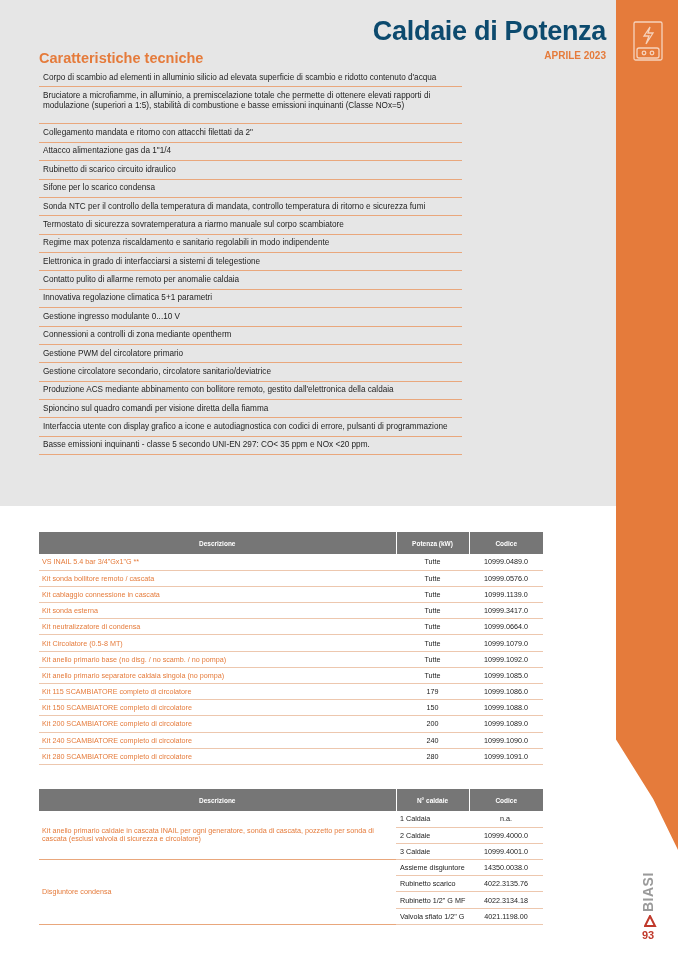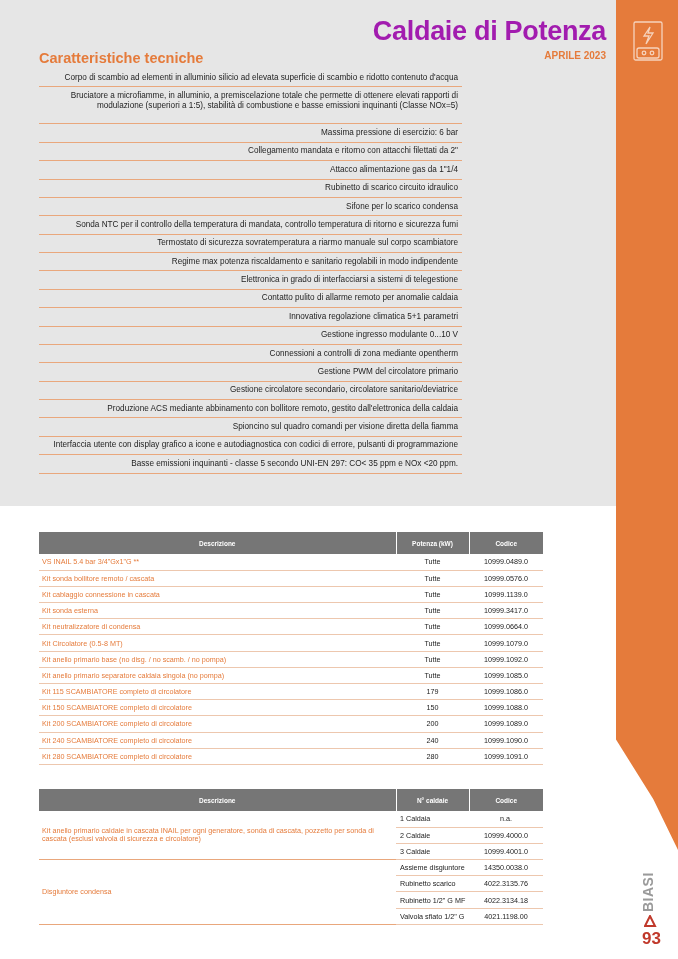--- a/index.html
+++ b/index.html
@@ -19,35 +19,34 @@
     background: #e57b3b;
     clip-path: polygon(0 0, 100% 0, 100% 100%, 60% 94%, 0 87%, 0 0);
   }
   .side-icon {
     position: absolute; left: 632px; top: 20px; width: 32px; height: 42px;
   }
   .side-icon svg { width: 100%; height: 100%; }
 
   .title {
     position: absolute; right: 72px; top: 16px;
-    font-size: 27px; font-weight: bold; color: #a21caf;
+    font-size: 27px; font-weight: bold; color: #0c4a6e;
     letter-spacing: -0.3px;
   }
   .subtitle {
     position: absolute; right: 72px; top: 50px;
     font-size: 10px; font-weight: bold; color: #e57b3b;
   }
   .section-title {
     position: absolute; left: 39px; top: 50px;
     font-size: 14.5px; font-weight: bold; color: #e57b3b;
   }
   .features {
     position: absolute; left: 39px; top: 69px; width: 423px;
     list-style: none;
-    text-align: right;
   }
   .features li {
     font-size: 8.2px; line-height: 10px; color: #1e1e1e;
     padding: 3.7px 4px 3.7px 4px;
     border-bottom: 1.2px solid #e9a77c;
     font-family: "Liberation Sans", sans-serif;
     transform-origin: left center;
   }
   .features li.two { padding-top: 4px; padding-bottom: 12px; }
 
@@ -76,21 +75,21 @@
   .brand-text {
     position: absolute; left: 640px; top: 912px;
     transform: rotate(-90deg); transform-origin: left top;
     font-size: 14px; color: #9a9a9a; font-weight: bold; letter-spacing: 0.5px;
   }
   .brand-logo {
     position: absolute; left: 644px; top: 913px; width: 13px; height: 12px;
   }
   .page-number {
     position: absolute; left: 642px; top: 929px;
-    font-size: 17px; font-weight: bold; color: #c0392b;
+    font-size: 11px; font-weight: bold; color: #c0392b;
   }
 </style>
 </head>
 <body>
 
 <div class="top-band"></div>
 <div class="side-band"></div>
 
 <div class="side-icon">
   <svg viewBox="0 0 32 42" fill="none" stroke="#f6d3bd" stroke-width="1.3">
@@ -102,21 +101,20 @@
   </svg>
 </div>
 
 <div class="title">Caldaie di Potenza</div>
 <div class="subtitle">APRILE 2023</div>
 
 <div class="section-title">Caratteristiche tecniche</div>
 <ul class="features" id="features-list">
     <li>Corpo di scambio ad elementi in alluminio silicio ad elevata superficie di scambio e ridotto contenuto d'acqua</li>
     <li class="two">Bruciatore a microfiamme, in alluminio, a premiscelazione totale che permette di ottenere elevati rapporti di modulazione (superiori a 1:5), stabilità di combustione e basse emissioni inquinanti (Classe NOx=5)</li>
-    <li>Massima pressione di esercizio: 6 bar</li>
     <li>Collegamento mandata e ritorno con attacchi filettati da 2"</li>
     <li>Attacco alimentazione gas da 1"1/4</li>
     <li>Rubinetto di scarico circuito idraulico</li>
     <li>Sifone per lo scarico condensa</li>
     <li>Sonda NTC per il controllo della temperatura di mandata, controllo temperatura di ritorno e sicurezza fumi</li>
     <li>Termostato di sicurezza sovratemperatura a riarmo manuale sul corpo scambiatore</li>
     <li>Regime max potenza riscaldamento e sanitario regolabili in modo indipendente</li>
     <li>Elettronica in grado di interfacciarsi a sistemi di telegestione</li>
     <li>Contatto pulito di allarme remoto per anomalie caldaia</li>
     <li>Innovativa regolazione climatica 5+1 parametri</li>

